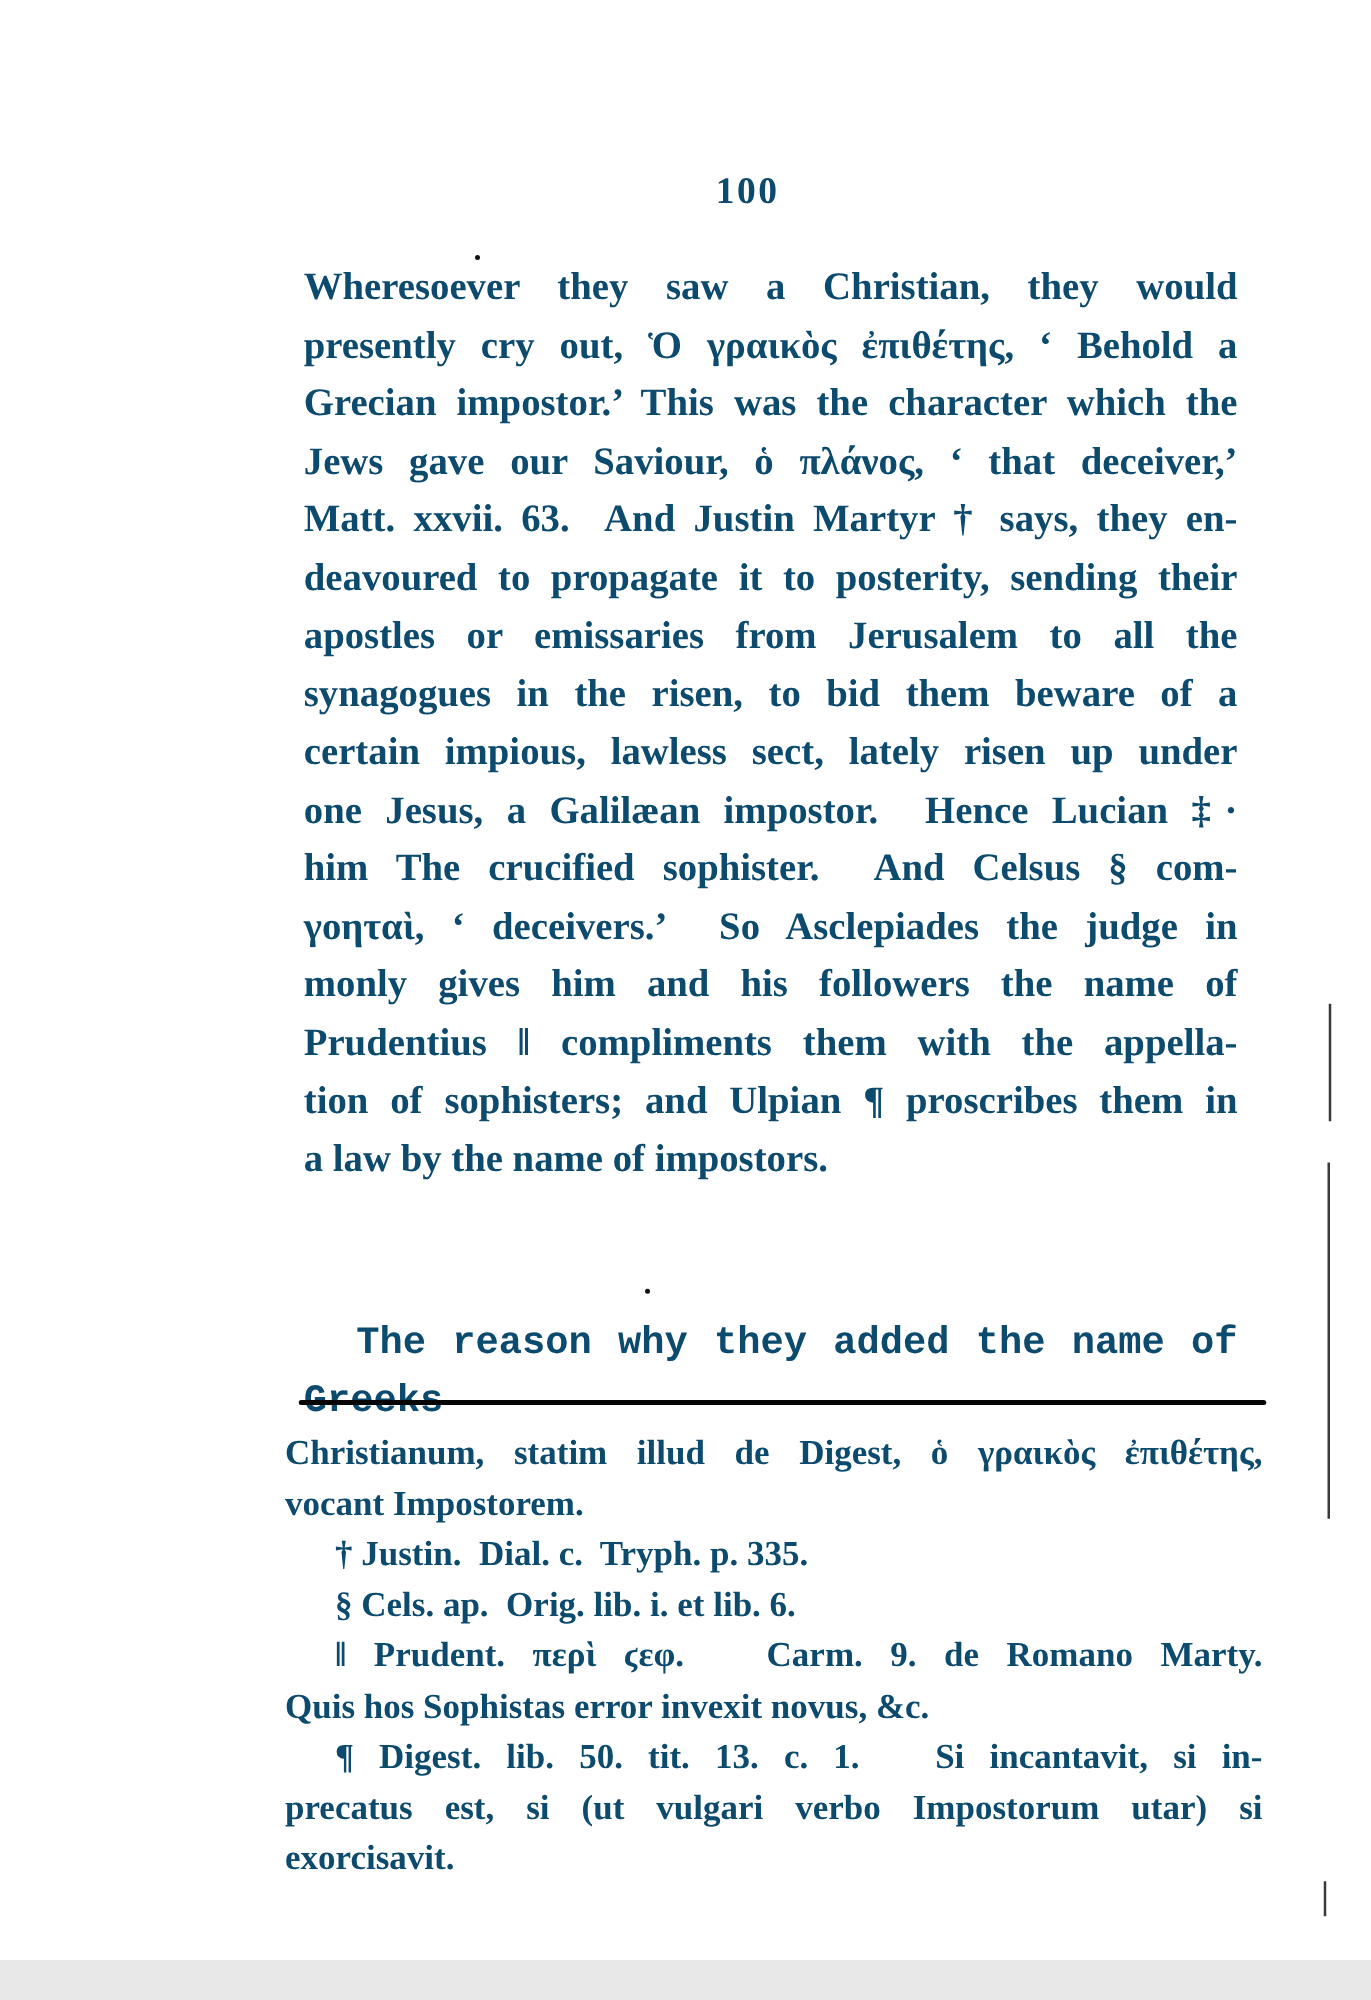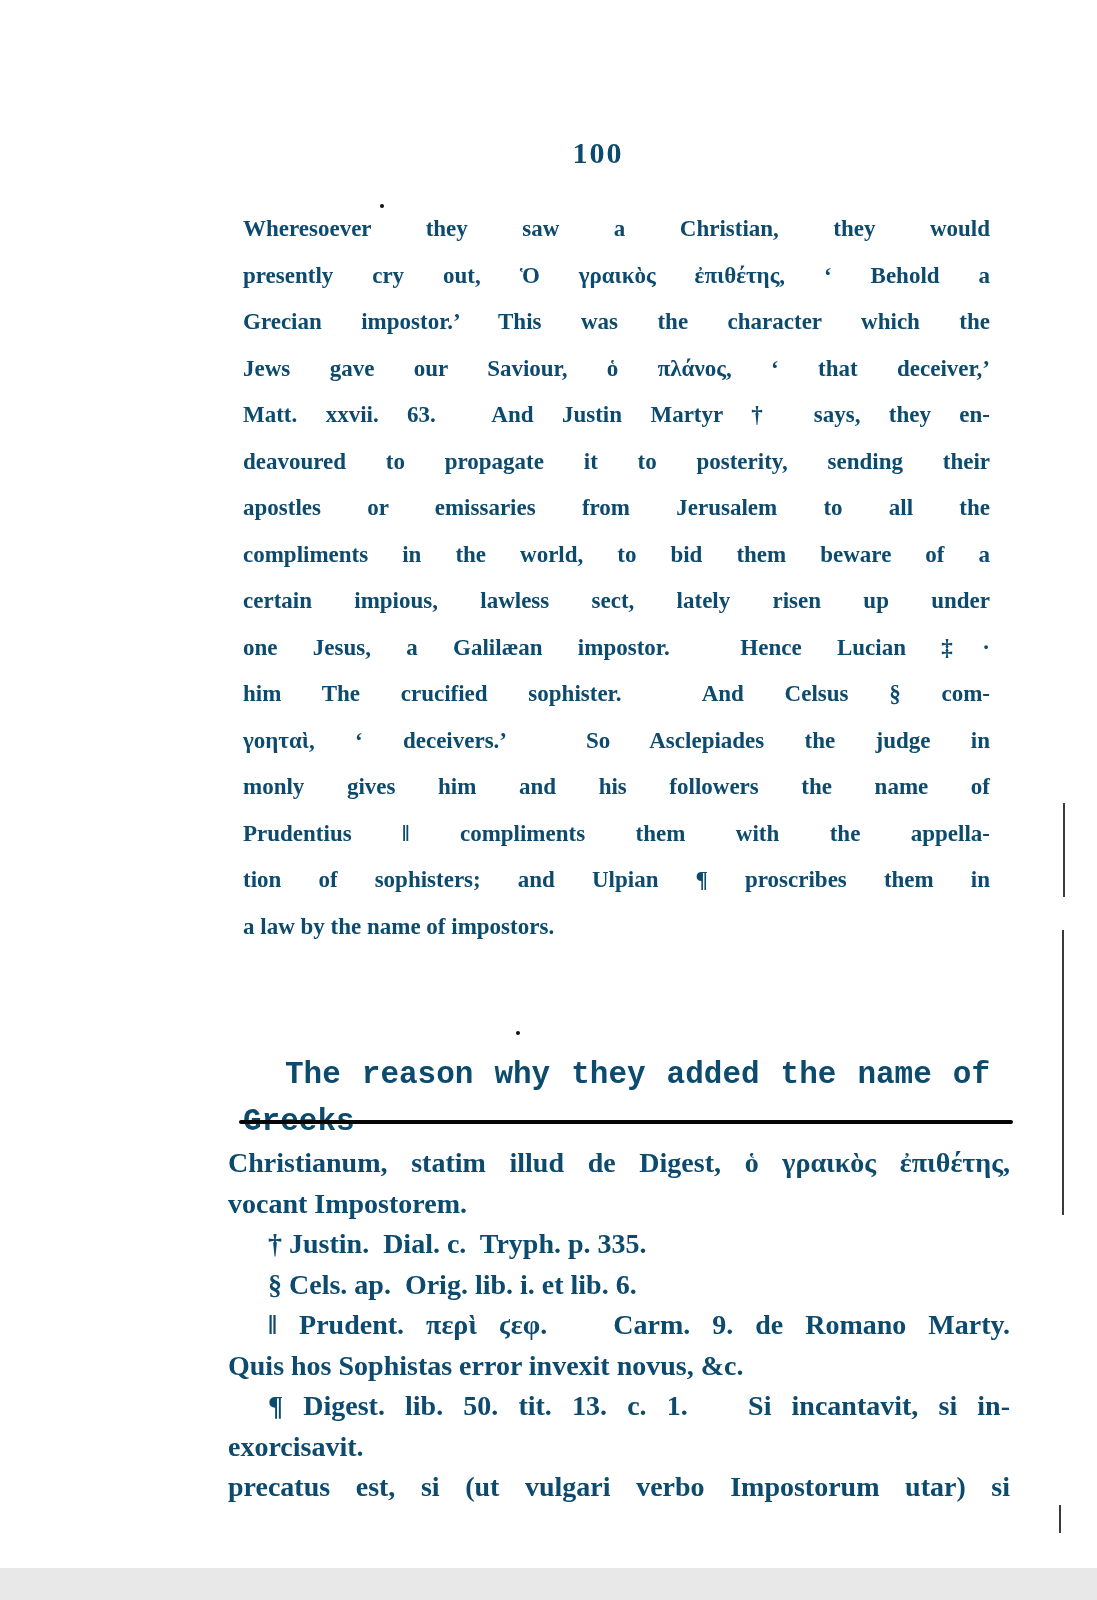--- a/index.html
+++ b/index.html
@@ -14,21 +14,21 @@
     overflow:hidden;
   }
   .pageno {
     position:absolute; top:136px; left:243px; width:710px;
     text-align:center;
     font-size:30px; letter-spacing:2px;
   }
   .bodyblock { position:absolute; left:243px; top:206px; width:747px; }
   .line {
     height:46.5px; line-height:46.5px;
-    font-size:23px;
+    font-size:31px;
     white-space:pre-wrap;
     overflow:visible;
   }
   .j { text-align:justify; text-align-last:justify; }
   .line.last { text-align:center; text-align-last:left; }
   .para2 {
     position:absolute; left:243px; top:1052px; width:747px;
     height:46.5px; line-height:46.5px; font-size:31px;
     text-indent:42px; white-space:pre-wrap;font-family:Liberation Mono, monospace;
   }
@@ -63,21 +63,21 @@
   <div class="speck s1"></div>
 
   <div class="bodyblock">
     <div class="line j">Wheresoever they saw a Christian, they would</div>
     <div class="line j">presently cry out, Ὁ γραικὸς ἐπιθέτης, ‘ Behold a</div>
     <div class="line j">Grecian impostor.’ This was the character which the</div>
     <div class="line j">Jews gave our Saviour, ὁ πλάνος, ‘ that deceiver,’</div>
     <div class="line j">Matt. xxvii. 63.  And Justin Martyr † says, they en-</div>
     <div class="line j">deavoured to propagate it to posterity, sending their</div>
     <div class="line j">apostles or emissaries from Jerusalem to all the</div>
-    <div class="line j">compliments in the world, to bid them beware of a</div>
+    <div class="line j">synagogues in the risen, to bid them beware of a</div>
     <div class="line j">certain impious, lawless sect, lately risen up under</div>
     <div class="line j">one Jesus, a Galilæan impostor.  Hence Lucian ‡·</div>
     <div class="line j">him The crucified sophister.  And Celsus § com-</div>
     <div class="line j">γοηταὶ, ‘ deceivers.’  So Asclepiades the judge in</div>
     <div class="line j">monly gives him and his followers the name of</div>
     <div class="line j">Prudentius ‖ compliments them with the appella-</div>
     <div class="line j">tion of sophisters; and Ulpian ¶ proscribes them in</div>
     <div class="line last">a law by the name of impostors.</div>
   </div>
 
@@ -88,21 +88,21 @@
   <div class="rule"></div>
 
   <div class="footblock">
     <div class="fline j">Christianum, statim illud de Digest, ὁ γραικὸς ἐπιθέτης,</div>
     <div class="fline">vocant Impostorem.</div>
     <div class="fline indent">† Justin.  Dial. c.  Tryph. p. 335.</div>
     <div class="fline indent">§ Cels. ap.  Orig. lib. i. et lib. 6.</div>
     <div class="fline indent j">‖ Prudent. περὶ ϛεφ.   Carm. 9. de Romano Marty.</div>
     <div class="fline">Quis hos Sophistas error invexit novus, &amp;c.</div>
     <div class="fline indent j">¶ Digest. lib. 50. tit. 13. c. 1.   Si incantavit, si in-</div>
+    <div class="fline j">precatus est, si (ut vulgari verbo Impostorum utar) si</div>
     <div class="fline">exorcisavit.</div>
-    <div class="fline j">precatus est, si (ut vulgari verbo Impostorum utar) si</div>
   </div>
 
   <div class="vline a1"></div>
   <div class="vline a2"></div>
   <div class="vline a3"></div>
 
 </div>
 
 </body></html>

